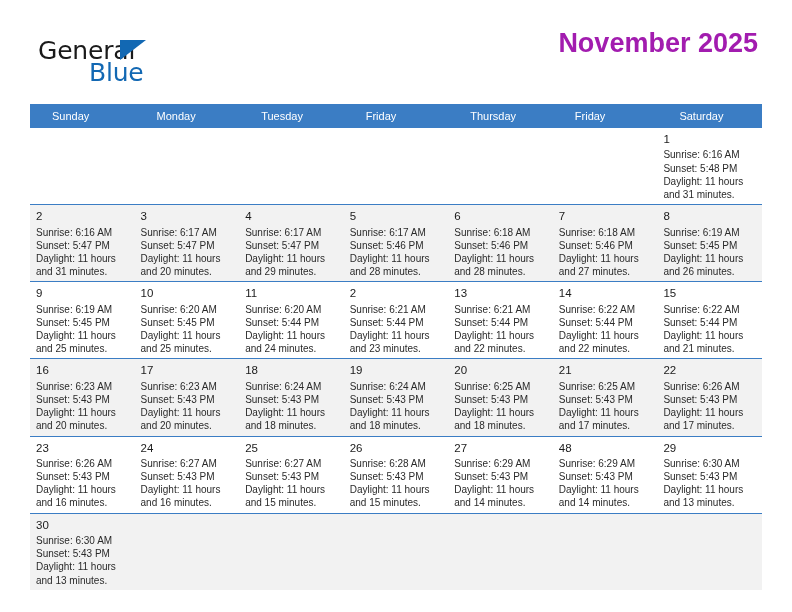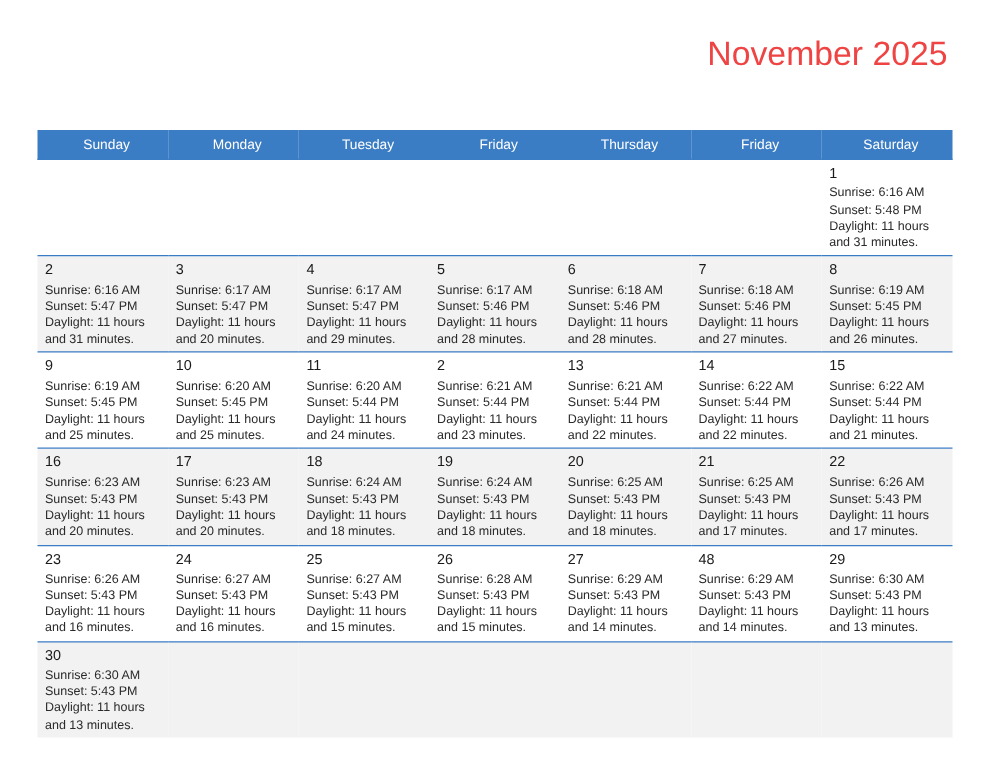--- a/index.html
+++ b/index.html
@@ -66,24 +66,24 @@
     font-family: "DejaVu Sans", sans-serif;
   }
   .title-block {
     position: absolute;
     right: 0;
     top: 0;
     text-align: right;
   }
   .cal-title {
     font-size: 27px;
-    color: #ef4444;
+    color: #a21caf;
     line-height: 1.15;
     white-space: nowrap;
-    font-weight: normal;
+    font-weight: bold;
     margin: 0;
   }
   .cal-subtitle {
     font-size: 14.5px;
     color: #232323;
     line-height: 1.2;
     margin-top: 10px;
     white-space: nowrap;
   }
 
@@ -94,22 +94,22 @@
     top: 104px;
     width: 732px;
     border-collapse: collapse;
     table-layout: fixed;
   }
   .calendar th {
     background: #3b7dc4;
     color: #ffffff;
     font-size: 11px;
     font-weight: normal;
-    text-align: center;
-    padding: 5px 0 5px 6px;
+    text-align: left;
+    padding: 5px 0 5px 22px;
     height: 13px;
     border: none;
   }
   .calendar td {
     vertical-align: top;
     border-top: 1px solid #3b7dc4;
     padding: 0;
     height: 60px;
     width: 104.5px;
   }
@@ -140,20 +140,25 @@
   }
   td.empty .cell-inner { visibility: hidden; }
 </style>
 </head>
 <body>
 
 <div class="page">
 
   <div class="header">
 
+    <div class="logo">
+      <span class="logo-general">General</span>
+      <span class="logo-tri"></span>
+      <span class="logo-blue">Blue</span>
+    </div>
 
     <div class="title-block">
       <h1 class="cal-title">November 2025</h1>
     </div>
 
   </div>
 
   <table class="calendar">
     <thead>
       <tr>

